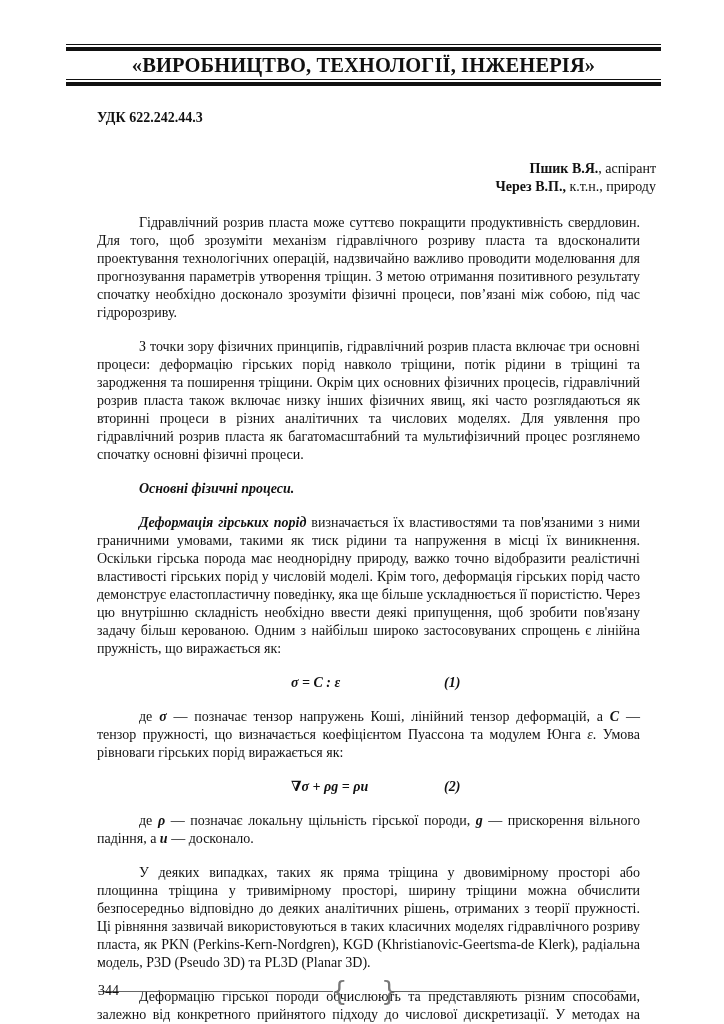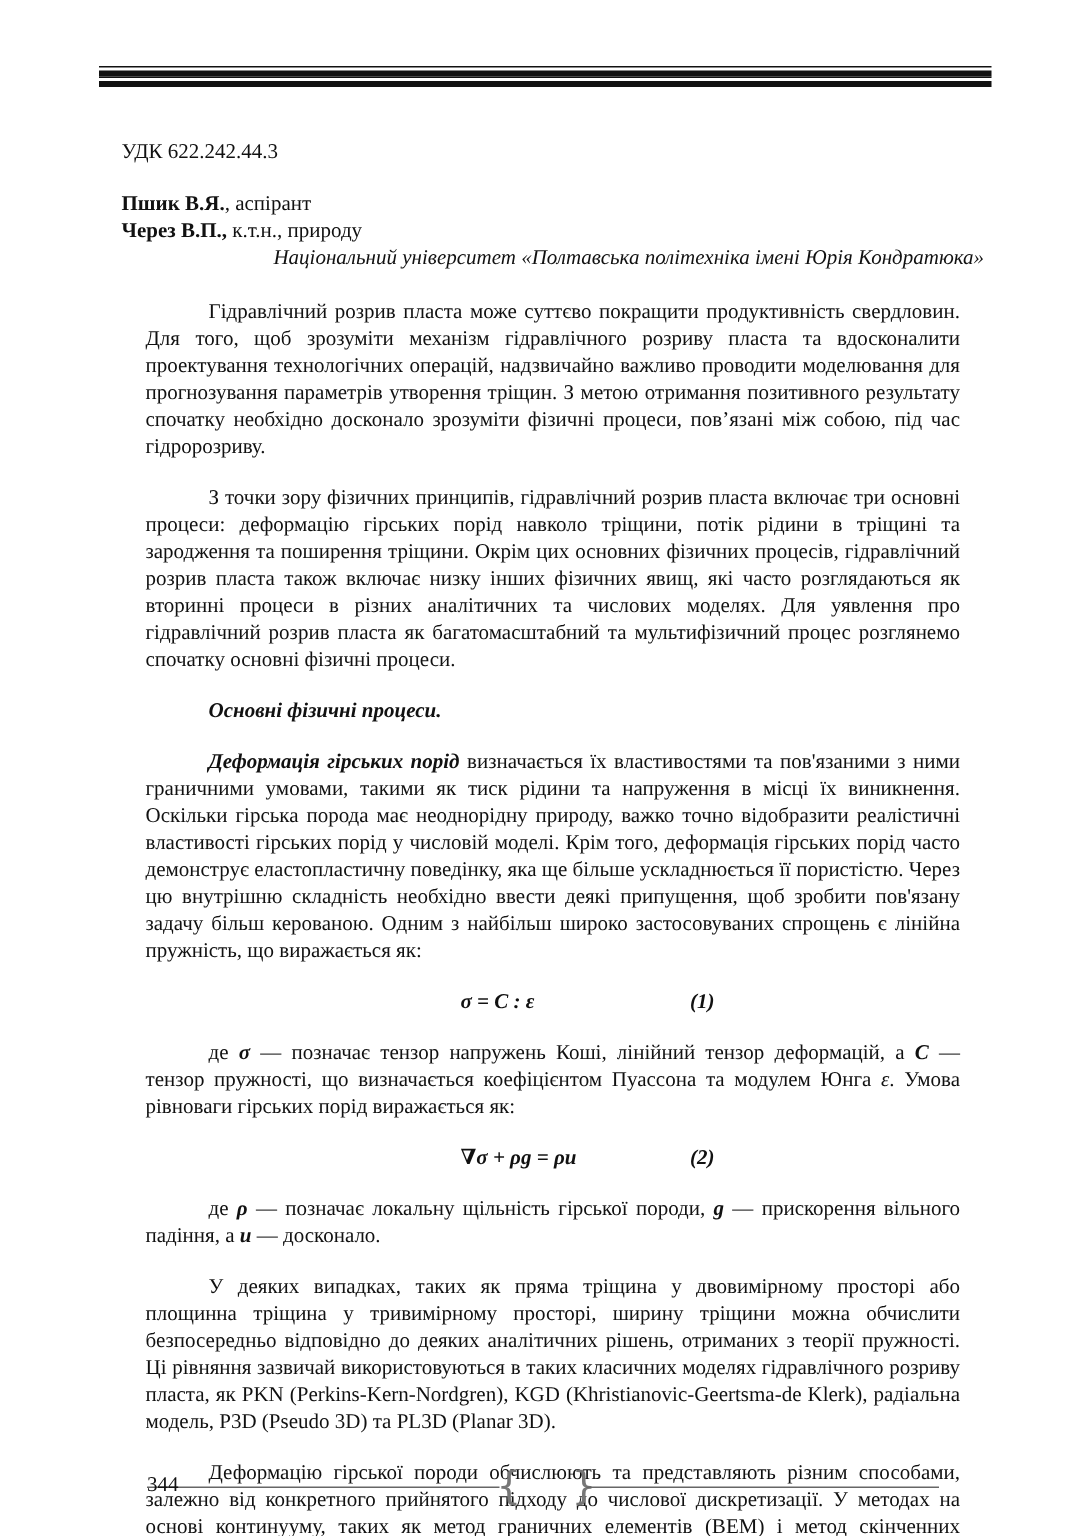--- a/index.html
+++ b/index.html
@@ -7,64 +7,64 @@
          font-family: "Liberation Serif", "DejaVu Serif", serif; color: #111; }
 
   .header { position: absolute; left: 66px; top: 44px; width: 595px; }
   .rule-thick { height: 4px; background: #111; }
   .rule-thin { height: 1px; background: #111; }
   .rule-gap { height: 2px; }
   .journal-title { text-align: center; font-weight: bold; font-size: 20.5px; line-height: 28px;
                    letter-spacing: 0.1px; padding: 0; white-space: nowrap; }
 
   .page { position: absolute; left: 81px; top: 94px; width: 575px; }
-  .udk { font-weight: normal; font-size: 14px; line-height: 16px; margin: 0; }
+  .udk { font-weight: bold; font-size: 14px; line-height: 16px; margin: 16px; }
   .title { text-align: center; font-size: 14px; line-height: 17px; margin: 1px 0 0 0; text-transform: uppercase; }
 
-  .authors { margin-top: 18px; text-align: left; font-size: 14px; line-height: 18px; }
+  .authors { margin-top: 34px; text-align: right; font-size: 14px; line-height: 18px; }
   .authors b { font-weight: bold; }
   .affil { text-align: right; font-style: italic; font-size: 14px; line-height: 18px; }
 
   .body { margin-top: 18px; font-size: 14px; line-height: 18px; text-align: justify; }
   .body p { margin: 16px; text-indent: 42px; text-align: justify; }
   .sub { font-weight: bold; font-style: italic; }
-  .formula { text-align: center; font-style: italic; font-weight: bold; margin: 16px; position: relative; height: 18px; }
+  .formula { text-align: center; font-style: italic; font-weight: bold; margin: 0; position: relative; height: 18px; }
   .formula .expr { position: absolute; left: 210px; }
   .formula .num { position: absolute; left: 363px; }
   .bi { font-weight: bold; font-style: italic; }
   .it { font-style: italic; }
 
   .footer { position: absolute; left: 98px; top: 978px; width: 528px; height: 26px; }
   .footer .line-l { position: absolute; left: 0; top: 13px; width: 235px; height: 1px; background: #666; }
   .footer .line-r { position: absolute; right: 0; top: 13px; width: 235px; height: 1px; background: #666; }
   .footer .brace { position: absolute; top: 0; font-size: 26px; line-height: 26px; color: #777; font-family: "DejaVu Sans", sans-serif; }
   .footer .brace.l { left: 233px; }
   .footer .brace.r { left: 283px; }
   .footer .num { position: absolute; left: 0; right: 0; top: 5px; text-align: left; font-size: 14px; }
 </style>
 </head>
 <body>
 
 <div class="header">
   <div class="rule-thin"></div>
   <div class="rule-gap"></div>
   <div class="rule-thick"></div>
+  <div class="journal-title">«ВИРОБНИЦТВО, ТЕХНОЛОГІЇ, ІНЖЕНЕРІЯ»</div>
   <div class="rule-thin"></div>
   <div class="rule-gap"></div>
   <div class="rule-thick"></div>
 </div>
 
 <div class="page">
   <div class="udk">УДК 622.242.44.3</div>
 
   <div class="authors">
     <div><b>Пшик В.Я.</b><span>, аспірант</span></div>
     <div><b>Через В.П.,</b><span> к.т.н., природу</span></div>
   </div>
-  <div class="affil">Національний університет «Полтавська політехніка імені Юрія Кондратюка»</div>
 
   <div class="body">
     <p>Гідравлічний розрив пласта може суттєво покращити продуктивність свердловин. Для того, щоб зрозуміти механізм гідравлічного розриву пласта та вдосконалити проектування технологічних операцій, надзвичайно важливо проводити моделювання для прогнозування параметрів утворення тріщин. З метою отримання позитивного результату спочатку необхідно досконало зрозуміти фізичні процеси, пов’язані між собою, під час гідророзриву.</p>
     <p>З точки зору фізичних принципів, гідравлічний розрив пласта включає три основні процеси: деформацію гірських порід навколо тріщини,  потік рідини в тріщині та зародження та поширення тріщини. Окрім цих основних фізичних процесів, гідравлічний розрив пласта також включає низку інших фізичних явищ, які часто розглядаються як вторинні процеси в різних аналітичних та числових моделях. Для уявлення про гідравлічний розрив пласта як багатомасштабний та мультифізичний процес розглянемо спочатку основні фізичні процеси.</p>
     <p class="sub">Основні фізичні процеси.</p>
     <p><span class="bi">Деформація гірських порід</span><span> визначається їх властивостями та пов'язаними з ними граничними умовами, такими як тиск рідини та напруження в місці їх виникнення. Оскільки гірська порода має неоднорідну природу, важко точно відобразити реалістичні властивості гірських порід у числовій моделі. Крім того, деформація гірських порід часто демонструє еластопластичну поведінку, яка ще більше ускладнюється її пористістю. Через цю внутрішню складність необхідно ввести деякі припущення, щоб зробити пов'язану задачу більш керованою. Одним з найбільш широко застосовуваних спрощень є лінійна пружність, що виражається як:</span></p>
     <div class="formula">
       <span class="expr">σ = C : ε</span>
       <span class="num">(1)</span>
     </div>

